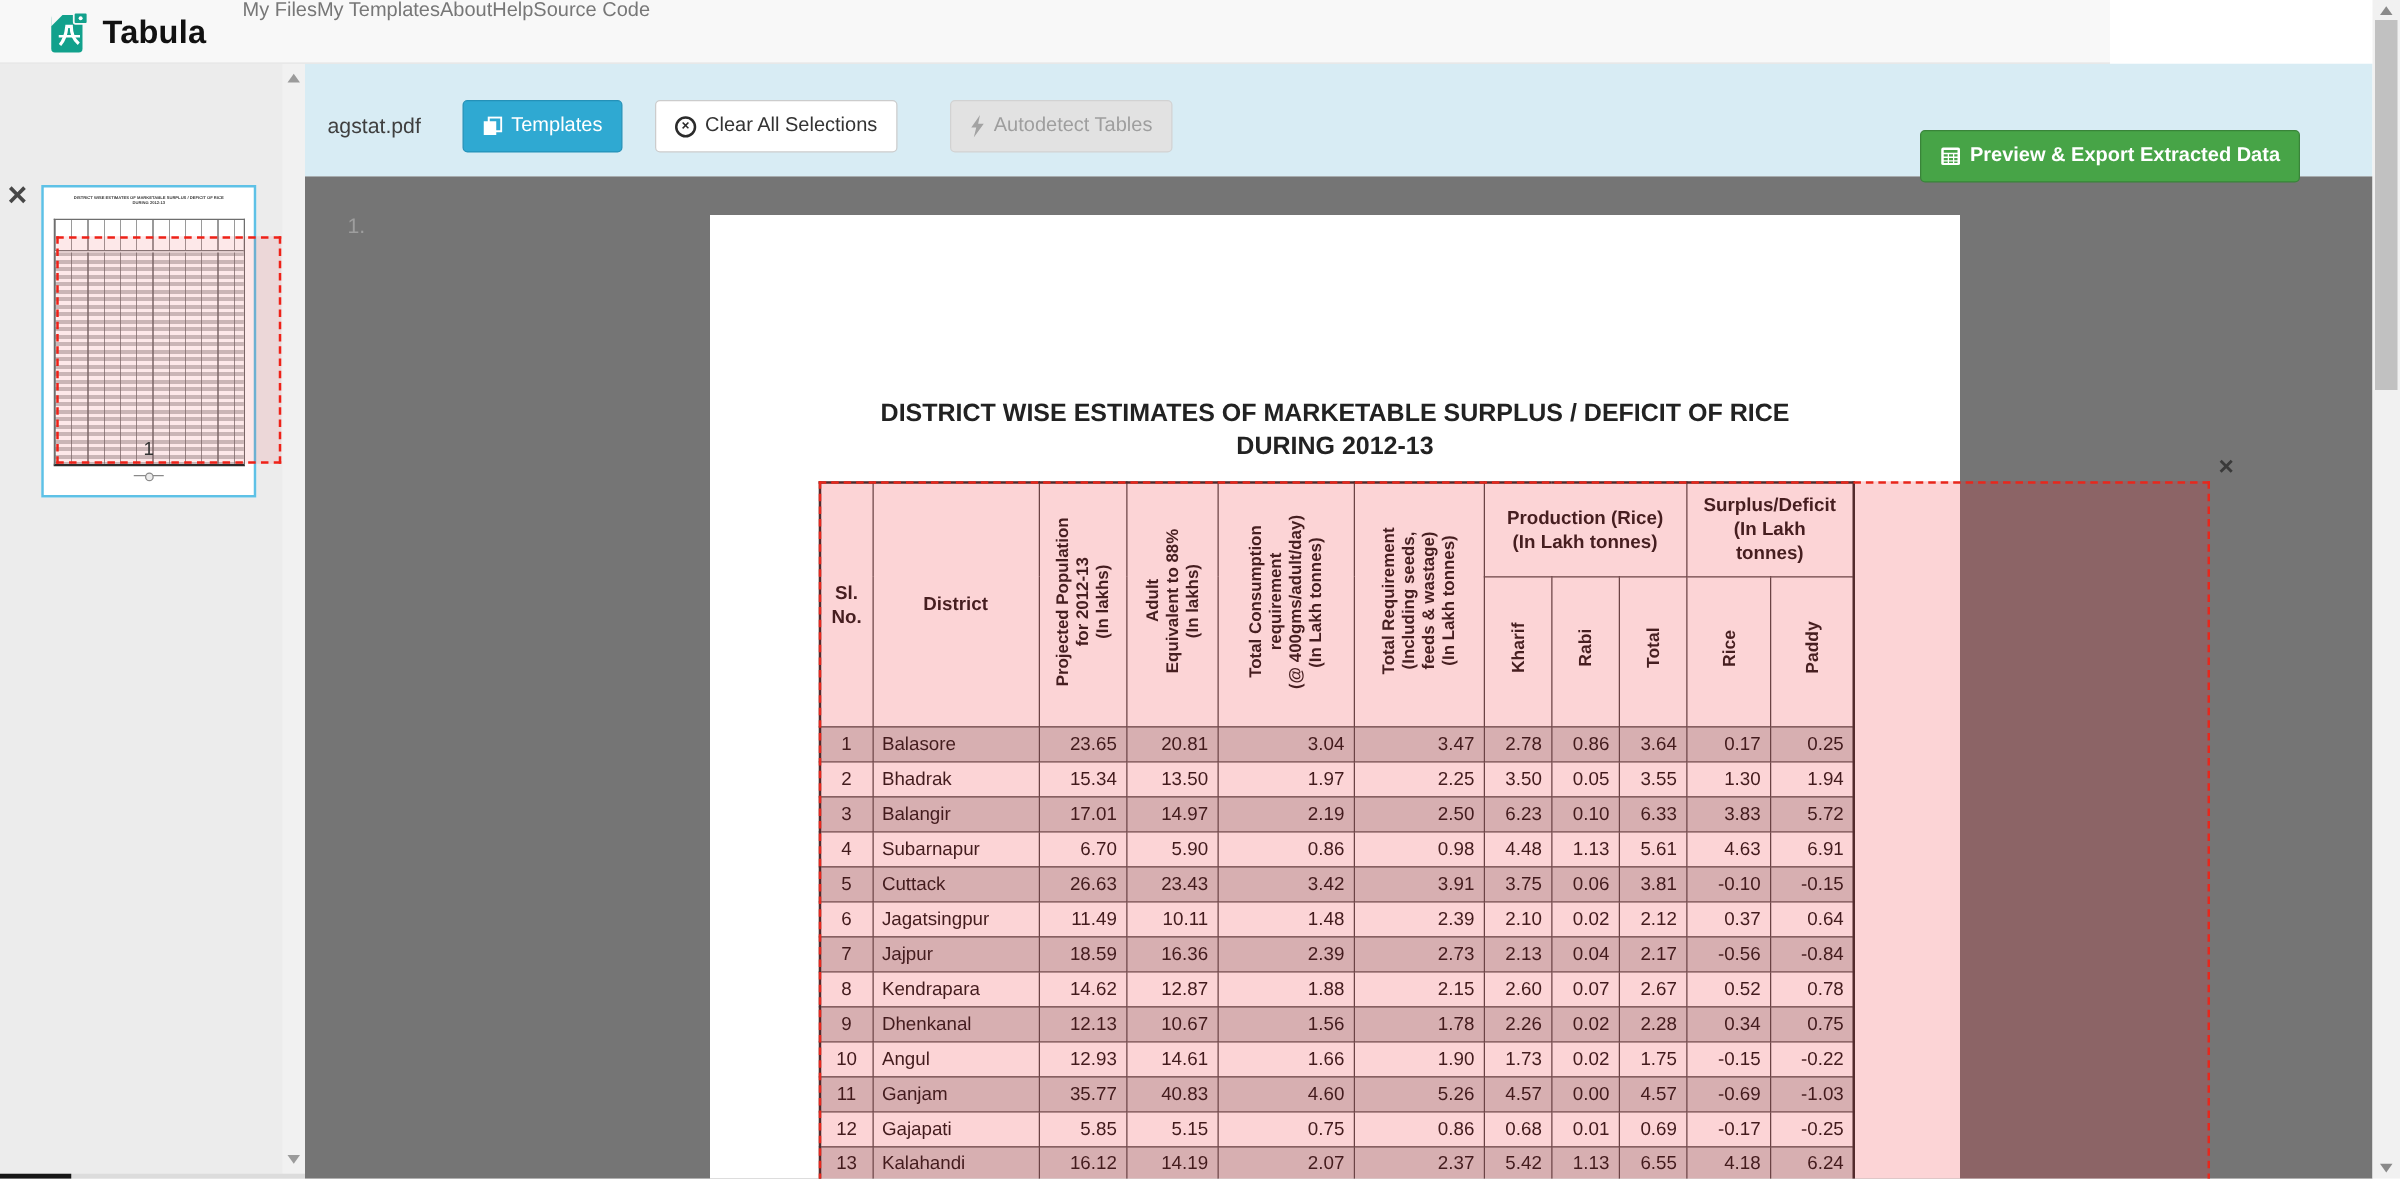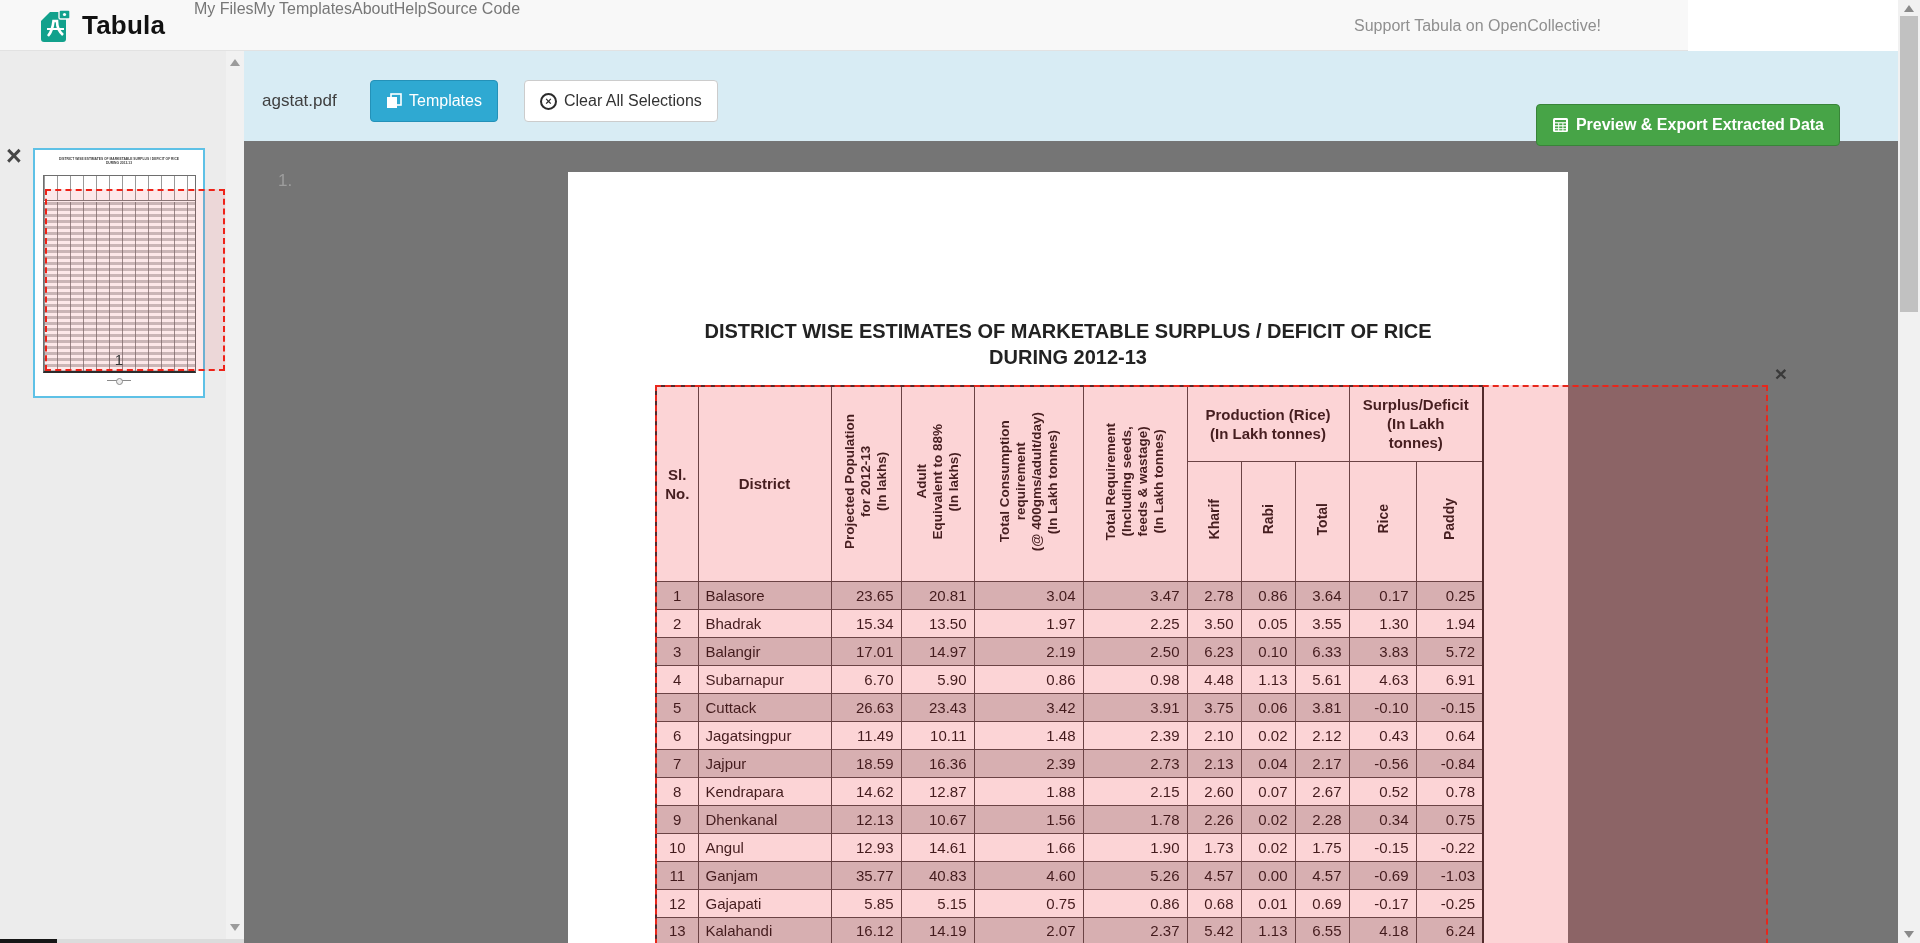--- a/index.html
+++ b/index.html
@@ -104,37 +104,44 @@
       </span>
       <span class="brand">Tabula</span>
     </div>
     <nav class="nav-items">
       <a>My Files</a>
       <a>My Templates</a>
       <a>About</a>
       <a>Help</a>
       <a>Source Code</a>
     </nav>
-    <a class="support">Support Tabula on OpenCollective!</a>
   </header>
 
   <div class="toolbar">
     <span class="filename">agstat.pdf</span>
     <button class="btn btn-templates">
       <span>
         <svg class="icon-svg" width="16" height="16" viewBox="0 0 16 16">
           <rect x="1" y="4" width="10" height="11" fill="#fff"></rect>
           <rect x="5" y="1" width="10" height="11" fill="none" stroke="#fff" stroke-width="1.6"></rect>
         </svg>
       </span>
       <span>Templates</span>
     </button>
     <button class="btn btn-clear">
       <span class="clear-icon">×</span>
       <span>Clear All Selections</span>
+    </button>
+    <button class="btn btn-autodetect">
+      <span>
+        <svg class="icon-svg" width="12" height="18" viewBox="0 0 12 18">
+          <polygon points="8,0 1,10 5,10 3,18 11,7 6.5,7" fill="#a3a3a3"></polygon>
+        </svg>
+      </span>
+      <span>Autodetect Tables</span>
     </button>
     <button class="btn btn-export">
       <span>
         <svg class="icon-svg" width="17" height="16" viewBox="0 0 17 16">
           <rect x="1" y="1" width="15" height="14" rx="1.5" fill="#fff"></rect>
           <rect x="3" y="3" width="11" height="2.2" fill="#47a447"></rect>
           <g fill="#47a447">
             <rect x="3" y="6.4" width="3.2" height="1.8"></rect>
               <rect x="7.2" y="6.4" width="3.2" height="1.8"></rect>
               <rect x="11.4" y="6.4" width="2.6" height="1.8"></rect>
@@ -298,21 +305,21 @@
             <tr class="even">
               <td class="c-sl">6</td>
               <td class="c-district">Jagatsingpur</td>
               <td class="c-num">11.49</td>
               <td class="c-num">10.11</td>
               <td class="c-num">1.48</td>
               <td class="c-num">2.39</td>
               <td class="c-num">2.10</td>
               <td class="c-num">0.02</td>
               <td class="c-num">2.12</td>
-              <td class="c-num">0.43</td>
+              <td class="c-num">0.37</td>
               <td class="c-num">0.64</td>
             </tr>
             <tr class="odd">
               <td class="c-sl">7</td>
               <td class="c-district">Jajpur</td>
               <td class="c-num">18.59</td>
               <td class="c-num">16.36</td>
               <td class="c-num">2.39</td>
               <td class="c-num">2.73</td>
               <td class="c-num">2.13</td>

